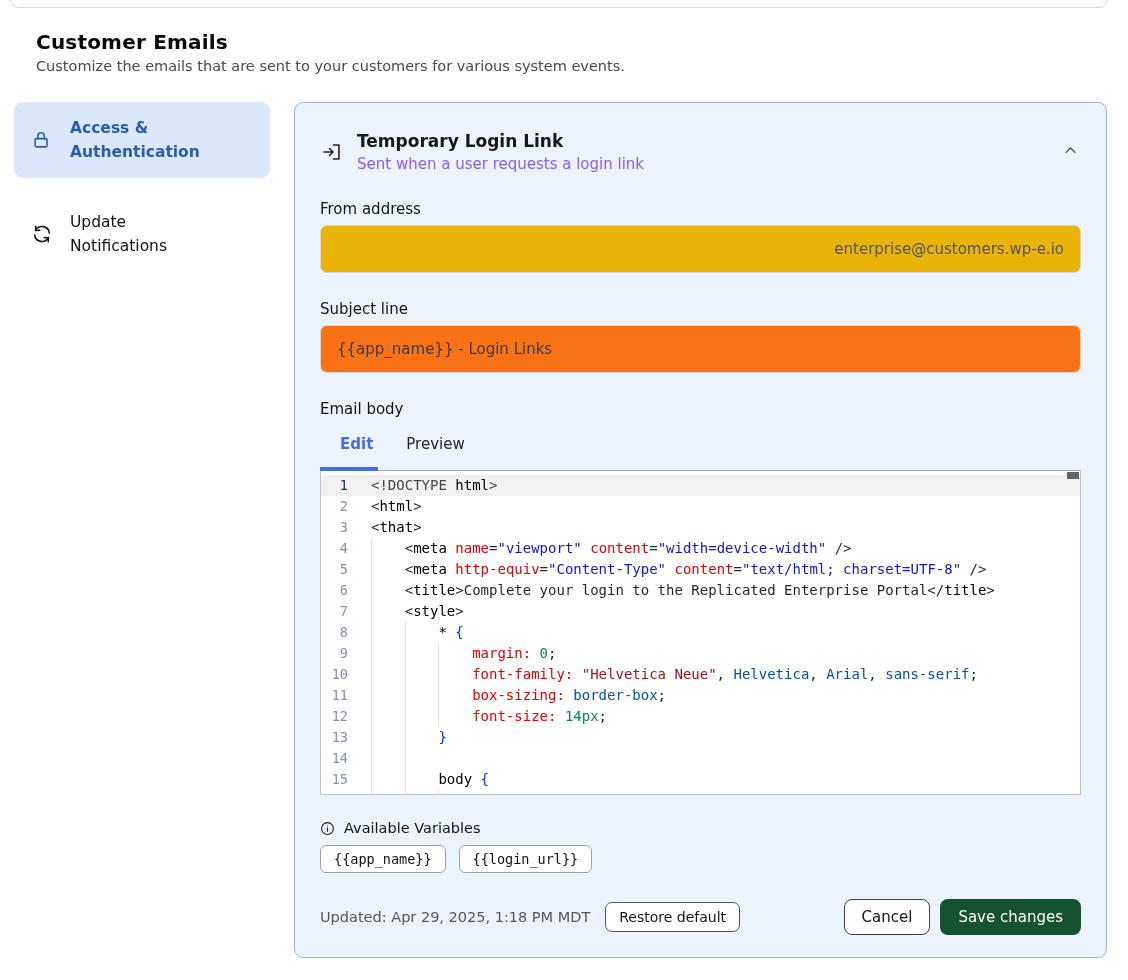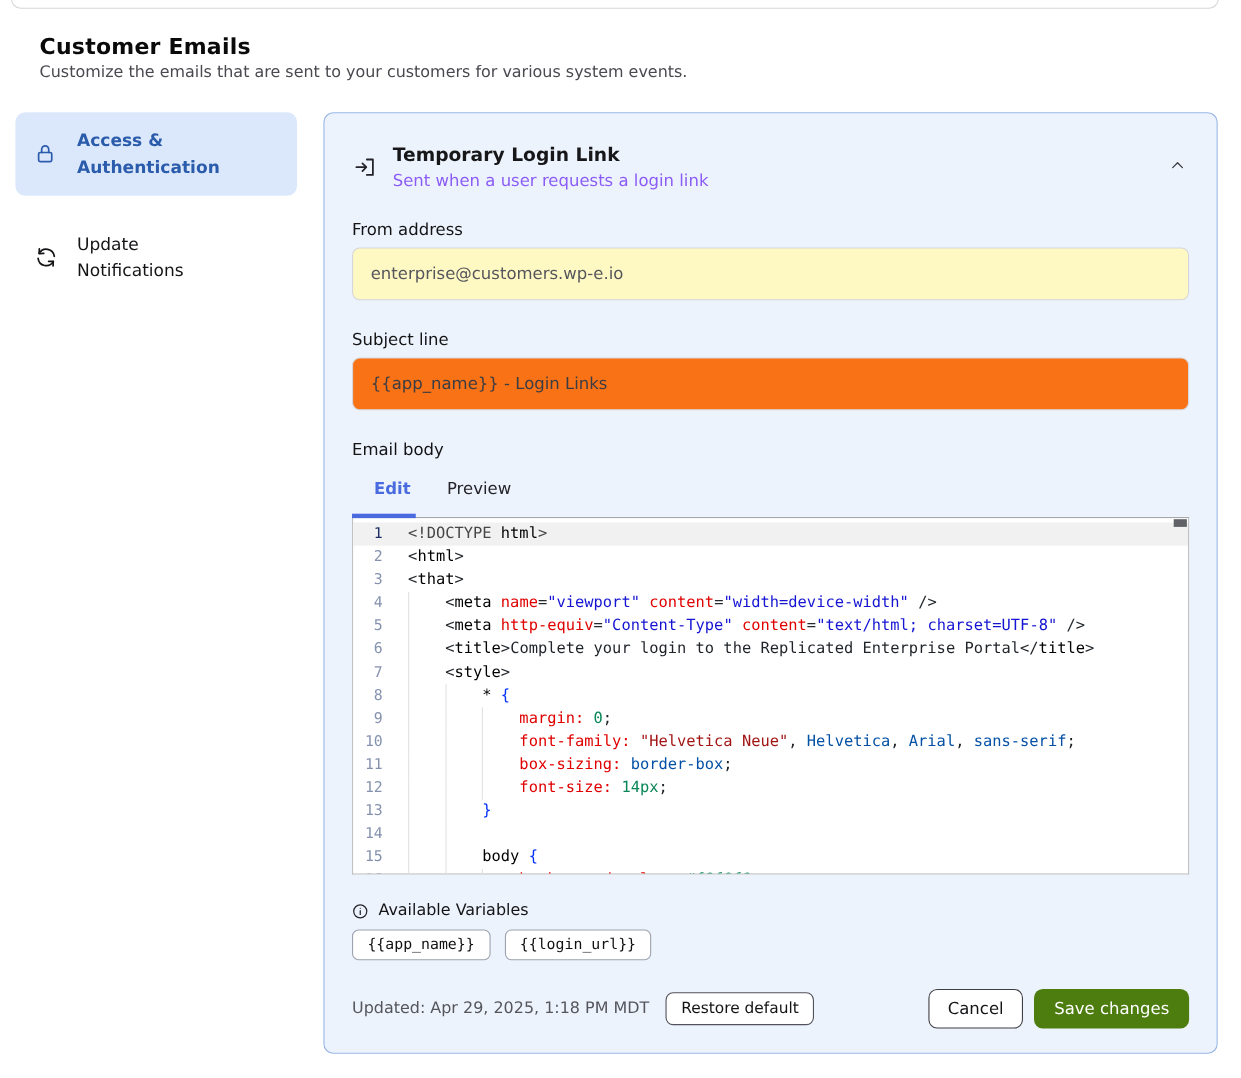--- a/index.html
+++ b/index.html
@@ -36,21 +36,21 @@
   .head-text { margin-left: 13px; flex: 1; }
   .head-title { font-size: 17px; font-weight: 700; color: #17171a; }
   .head-sub { font-size: 15px; color: #8b5cf6; margin-top: 4px; }
   .collapse-btn { width: 22px; height: 22px; margin-top: 8px; cursor: pointer;
     display: flex; align-items: center; justify-content: center; background: none; border: none; }
 
   .field-label { font-size: 15px; font-weight: 500; color: #141417; margin-top: 27px; }
   .text-input { display: block; width: 100%; height: 48px; margin-top: 7px; padding: 0 16px;
     font-size: 15px; font-family: "DejaVu Sans", "Liberation Sans", sans-serif;
     border: 1px solid #d6d6da; border-radius: 7px; background: #f97316; color: #3c3c43; }
-  .text-input.readonly { background: #fef9c3; color: #55555c; }
+  .text-input.readonly { background: #eab308; color: #55555c; text-align: right; }
 
   
   .tabs { display: flex; gap: 33px; padding-left: 20px; margin-top: 17px; }
   .tab { font-size: 15px; color: #232329; background: none; border: none; cursor: pointer;
     font-family: inherit; padding: 0; }
   .tab.active { color: #4a6be0; font-weight: 600; }
 
   
   .editor-wrap { position: relative; margin-top: 17px; }
   .tab-indicator { position: absolute; left: 0; top: -3px; width: 58px; height: 4px;
@@ -89,21 +89,21 @@
 
   
   .footer { display: flex; align-items: center; margin-top: 26px; }
   .updated { font-size: 14.5px; color: #55555c; }
   .btn { font-family: inherit; cursor: pointer; border-radius: 7px; }
   .btn-restore { margin-left: 15px; background: #fff; border: 1px solid #52525b;
     font-size: 14px; color: #141417; padding: 6px 13px; }
   .footer-right { margin-left: auto; display: flex; gap: 10px; }
   .btn-cancel { background: #fff; border: 1px solid #3f3f46; font-size: 15px;
     color: #141417; padding: 8px 17px; border-radius: 8px; }
-  .btn-save { background: #4d7c0f; border: none; font-size: 15px; color: #fff;
+  .btn-save { background: #14532d; border: none; font-size: 15px; color: #fff;
     padding: 8px 18px; border-radius: 8px; }
 
   svg { display: block; }
 </style>
 </head>
 <body>
 
 <div class="top-remnant"></div>
 
 <div class="page-head">

